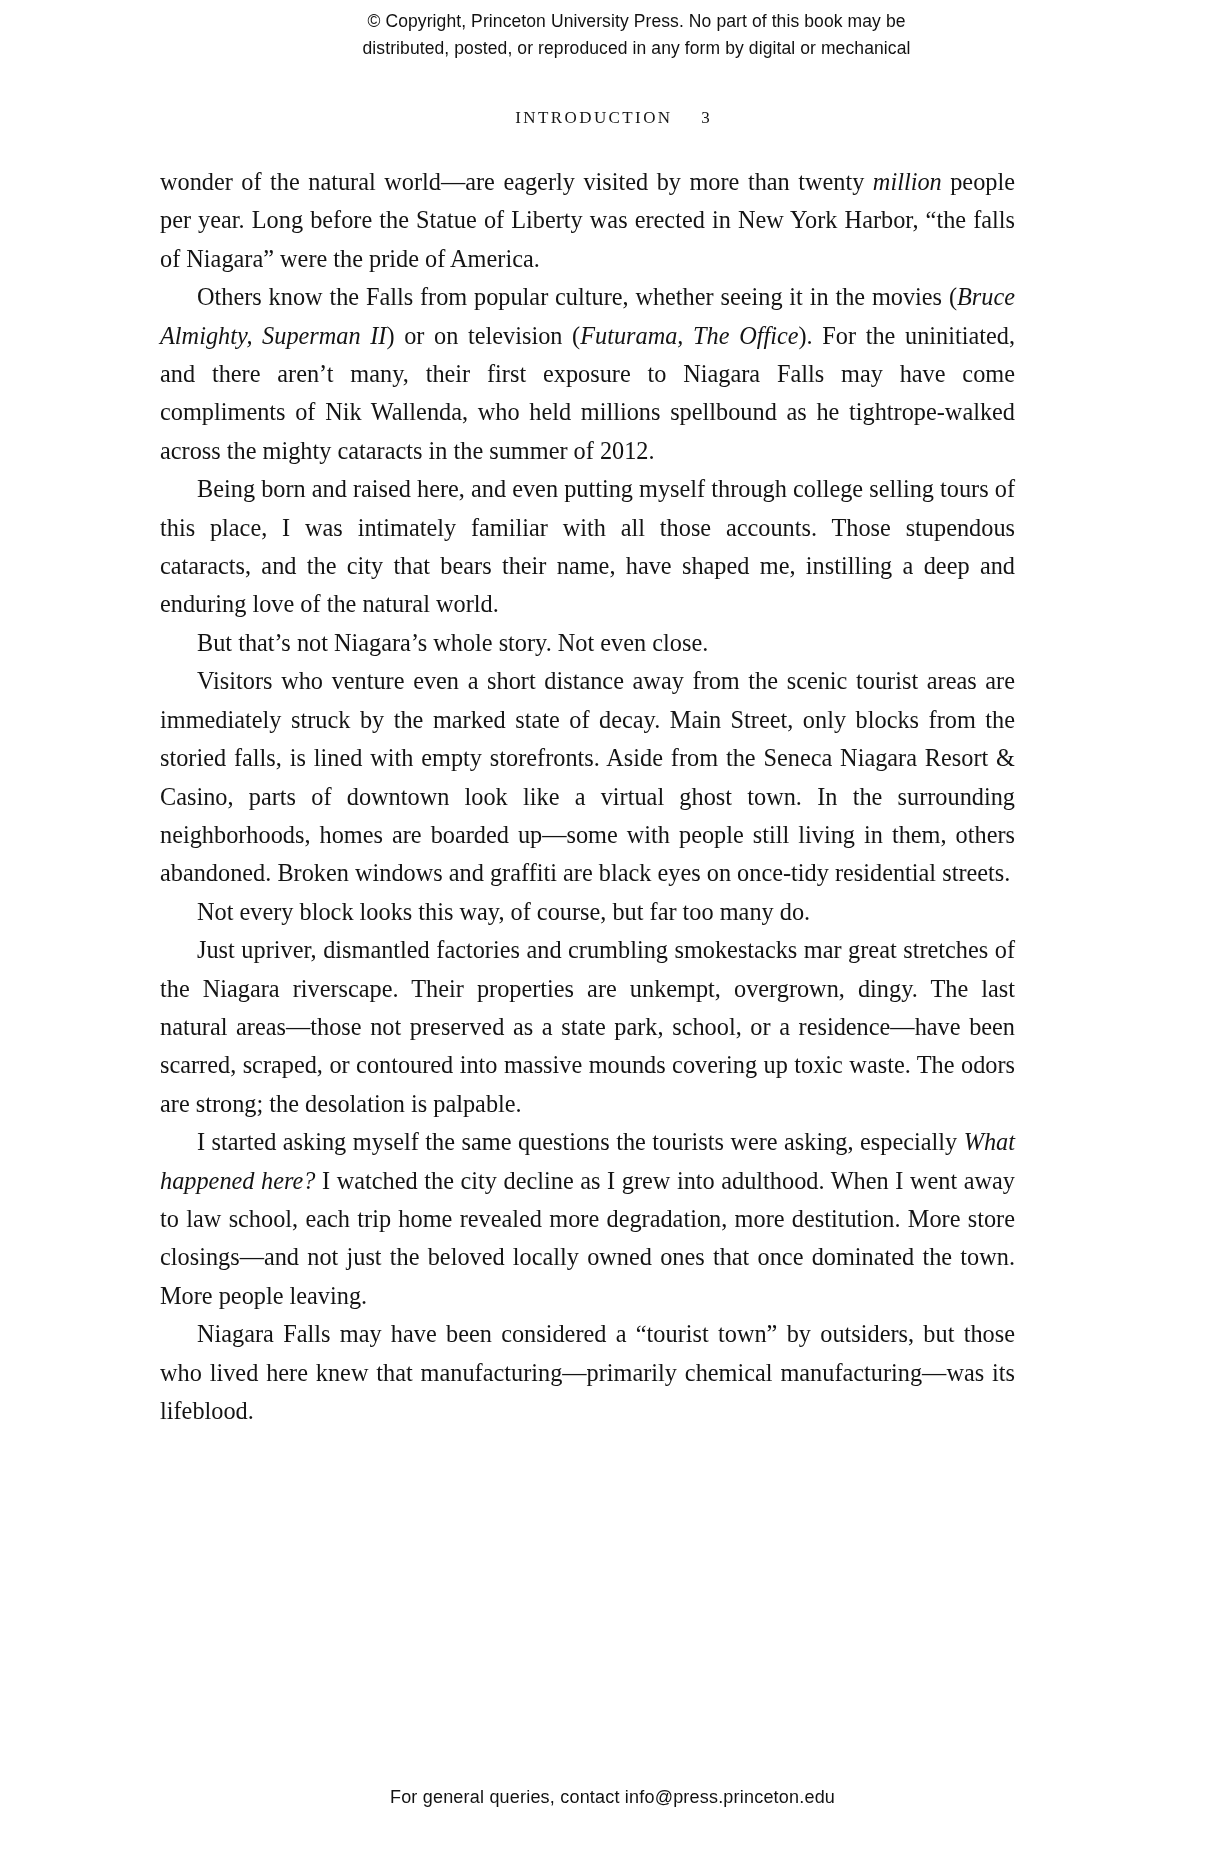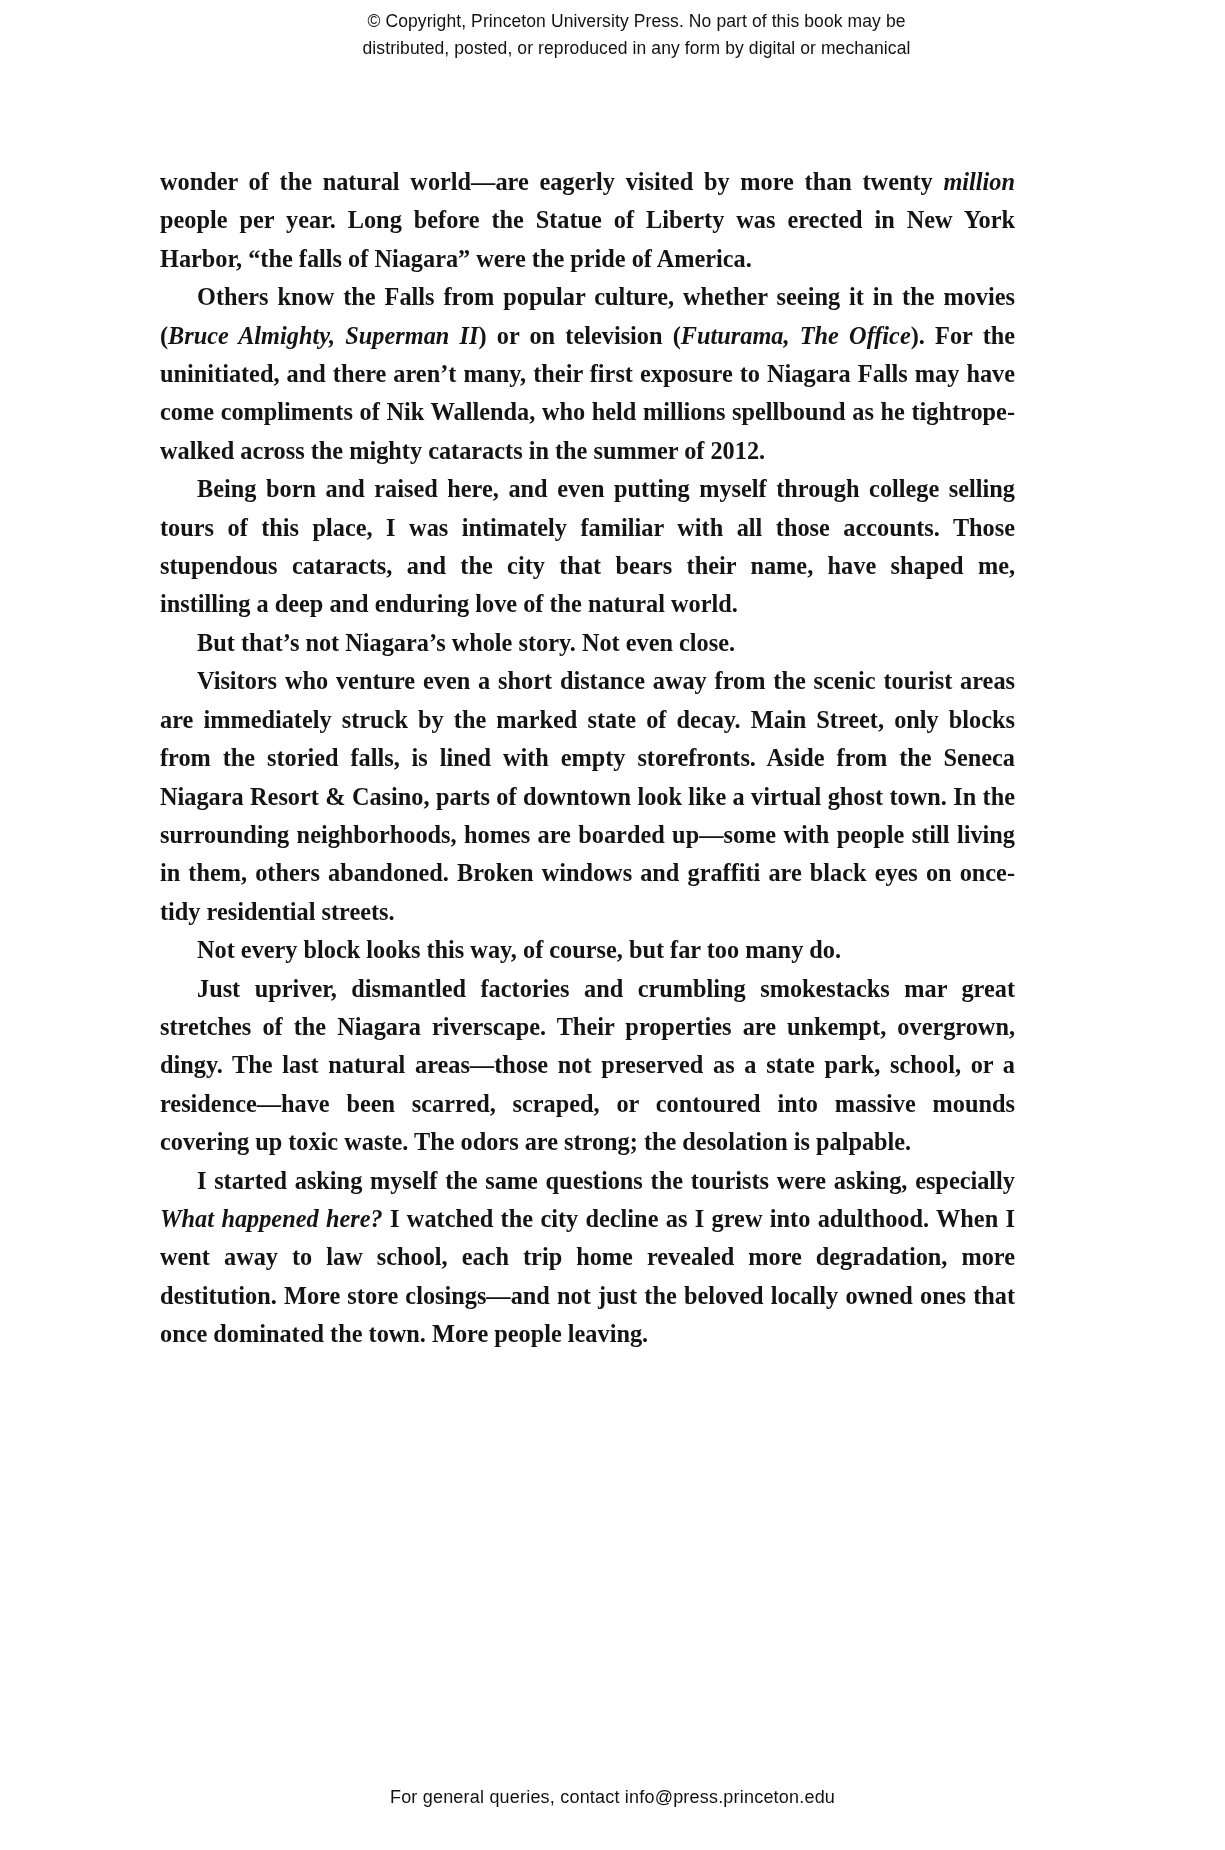--- a/index.html
+++ b/index.html
@@ -75,21 +75,21 @@
     hyphens: none;
     color: #141414;
   }
   .textblock p.indent {
     text-indent: 37px;
   }
   .textblock p.noindent {
     text-indent: 0;
   }
   
-  .textblock p { text-align-last: left; font-weight: bold; }
+  .textblock p { text-align-last: left; }
 
   i, em { font-style: italic; }
 
   
   .footer {
     position: absolute;
     bottom: 42px;
     left: 0;
     width: 100%;
     text-align: center;
@@ -102,27 +102,32 @@
 </head>
 <body>
 
 <div class="page">
 
   <div class="copyright">
     <div>© Copyright, Princeton University Press. No part of this book may be</div>
     <div>distributed, posted, or reproduced in any form by digital or mechanical</div>
   </div>
 
+  <div class="running-head">
+    <span class="rh-title">Introduction</span>
+    <span class="rh-folio">3</span>
+  </div>
 
   <div class="textblock">
       <p class="noindent"><span>wonder of the natural world—are eagerly visited by more than twenty </span><i>million</i><span> people per year. Long before the Statue of Liberty was erected in New York Harbor, “the falls of Niagara” were the pride of America.</span></p>
       <p class="indent"><span>Others know the Falls from popular culture, whether seeing it in the movies (</span><i>Bruce Almighty, Superman II</i><span>) or on television (</span><i>Futurama, The Office</i><span>). For the uninitiated, and there aren’t many, their first exposure to Niagara Falls may have come compliments of Nik Wallenda, who held millions spellbound as he tightrope-walked across the mighty cataracts in the summer of 2012.</span></p>
       <p class="indent"><span>Being born and raised here, and even putting myself through college selling tours of this place, I was intimately familiar with all those accounts. Those stupendous cataracts, and the city that bears their name, have shaped me, instilling a deep and enduring love of the natural world.</span></p>
       <p class="indent"><span>But that’s not Niagara’s whole story. Not even close.</span></p>
       <p class="indent"><span>Visitors who venture even a short distance away from the scenic tourist areas are immediately struck by the marked state of decay. Main Street, only blocks from the storied falls, is lined with empty storefronts. Aside from the Seneca Niagara Resort &amp; Casino, parts of downtown look like a virtual ghost town. In the surrounding neighborhoods, homes are boarded up—some with people still living in them, others abandoned. Broken windows and graffiti are black eyes on once-tidy residential streets.</span></p>
       <p class="indent"><span>Not every block looks this way, of course, but far too many do.</span></p>
       <p class="indent"><span>Just upriver, dismantled factories and crumbling smokestacks mar great stretches of the Niagara riverscape. Their properties are unkempt, overgrown, dingy. The last natural areas—those not preserved as a state park, school, or a residence—have been scarred, scraped, or contoured into massive mounds covering up toxic waste. The odors are strong; the desolation is palpable.</span></p>
       <p class="indent"><span>I started asking myself the same questions the tourists were asking, especially </span><i>What happened here?</i><span> I watched the city decline as I grew into adulthood. When I went away to law school, each trip home revealed more degradation, more destitution. More store closings—and not just the beloved locally owned ones that once dominated the town. More people leaving.</span></p>
+      <p class="indent"><span>Niagara Falls may have been considered a “tourist town” by outsiders, but those who lived here knew that manufacturing—primarily chemical manufacturing—was its lifeblood.</span></p>
     </div>
 
   <div class="footer">For general queries, contact info@press.princeton.edu</div>
 
 </div>
 
 </body></html>

